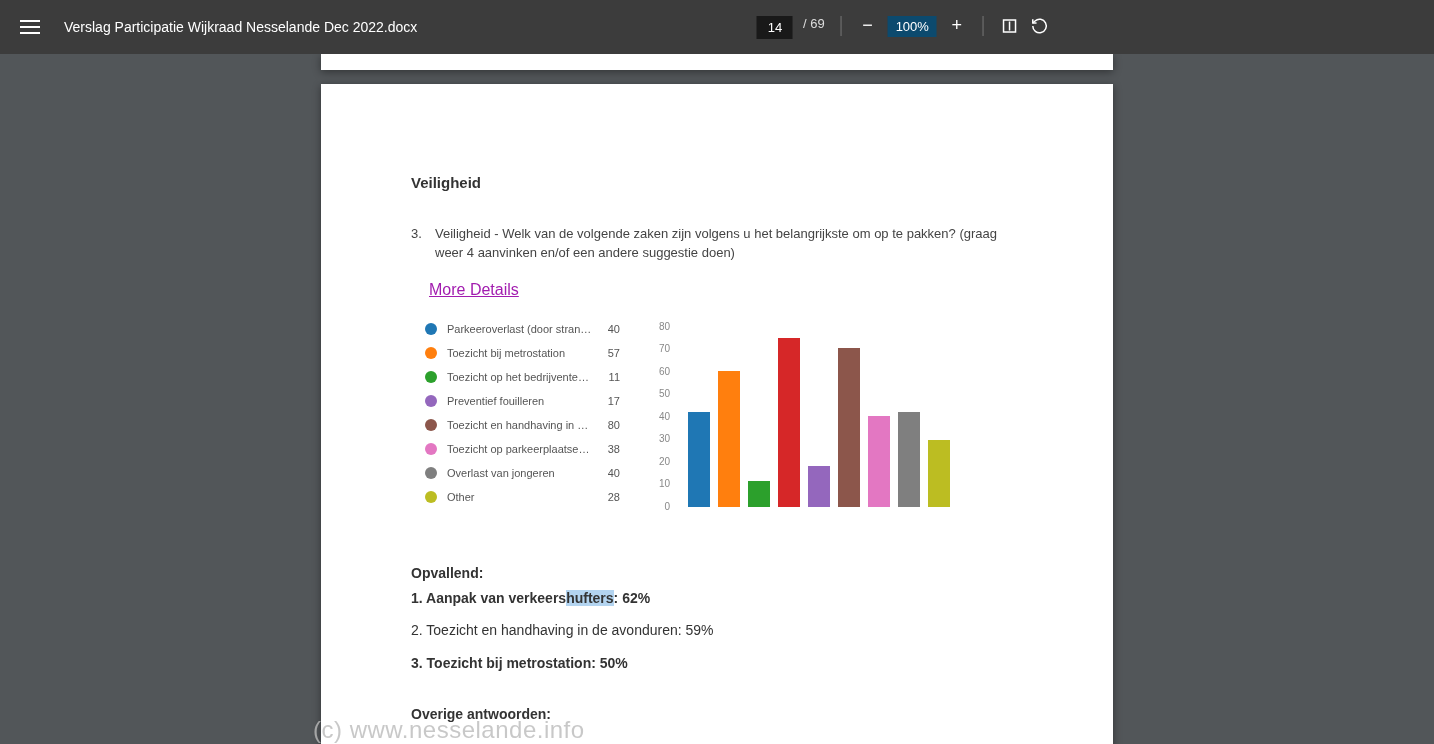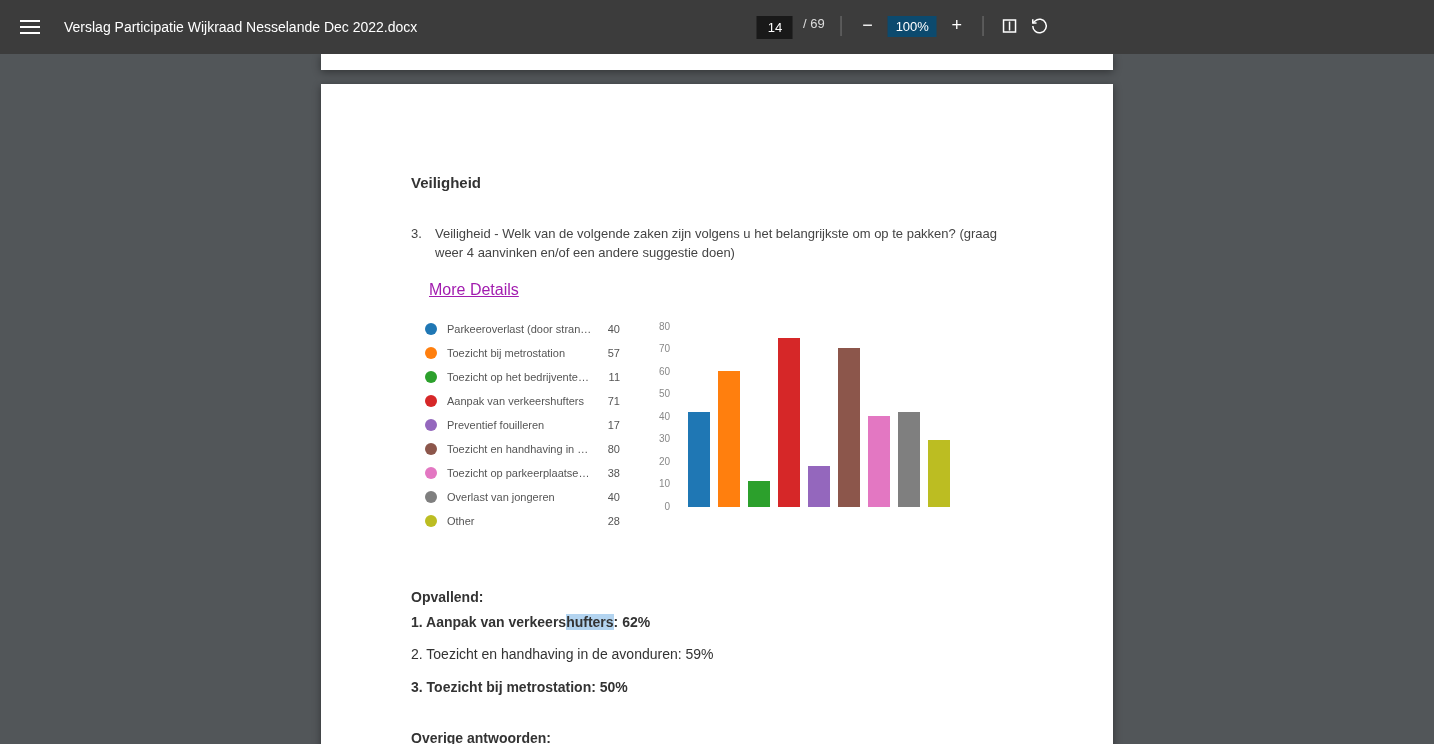--- a/index.html
+++ b/index.html
@@ -289,25 +289,20 @@
               <span class="swatch" style="background:#ff7f0e"></span>
               <span class="legend-label">Toezicht bij metrostation</span>
               <span class="legend-value">57</span>
             </div>
             <div class="legend-row">
               <span class="swatch" style="background:#2ca02c"></span>
               <span class="legend-label">Toezicht op het bedrijventerrein</span>
               <span class="legend-value">11</span>
             </div>
             <div class="legend-row">
-              <span class="swatch" style="background:#d62728"></span>
-              <span class="legend-label">Aanpak van verkeershufters</span>
-              <span class="legend-value">71</span>
-            </div>
-            <div class="legend-row">
               <span class="swatch" style="background:#9467bd"></span>
               <span class="legend-label">Preventief fouilleren</span>
               <span class="legend-value">17</span>
             </div>
             <div class="legend-row">
               <span class="swatch" style="background:#8c564b"></span>
               <span class="legend-label">Toezicht en handhaving in de av...</span>
               <span class="legend-value">80</span>
             </div>
             <div class="legend-row">

